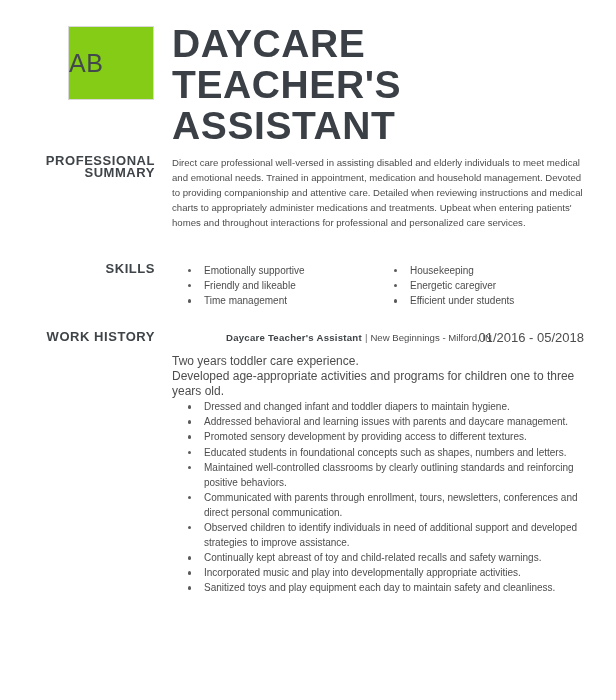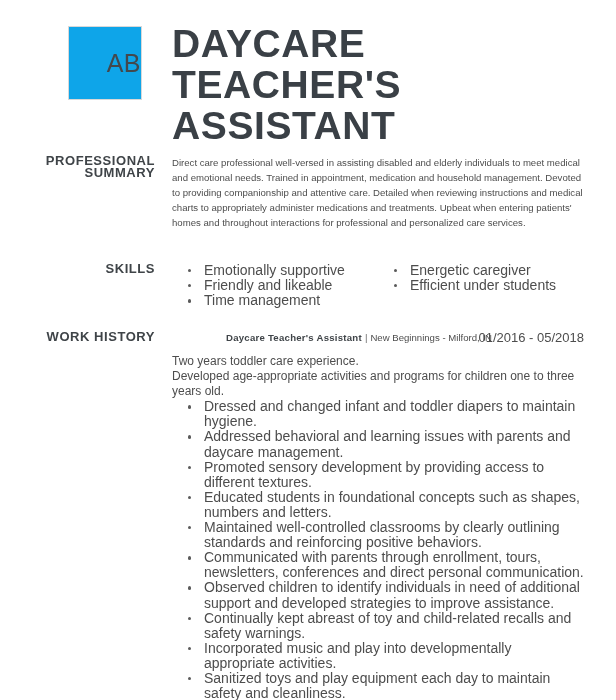--- a/index.html
+++ b/index.html
@@ -26,28 +26,28 @@
     position: absolute;
     left: 0;
     top: 0;
     width: 616px;
     height: 148px;
   }
   .avatar-box {
     position: absolute;
     left: 68px;
     top: 26px;
-    width: 74px;
+    width: 86px;
     height: 74px;
     border: 1px solid #d8d8d8;
     box-sizing: border-box;
     display: flex;
     align-items: center;
-    justify-content: flex-end;
-    background: #0ea5e9;
+    justify-content: flex-start;
+    background: #84cc16;
   }
   .avatar-initials {
     font-family: "Liberation Sans", sans-serif;
     font-size: 25px;
     font-weight: 400;
     letter-spacing: 0.5px;
     color: #43484d;
   }
   .headline {
     position: absolute;
@@ -104,21 +104,21 @@
     width: 206px;
   }
   ul.bullets {
     margin: 0;
     padding: 0;
     list-style: none;
   }
   ul.bullets li {
     position: relative;
     padding-left: 32px;
-    font-size: 14px;
+    font-size: 10px;
     line-height: 15.1px;
     color: #4d4d4d;
   }
   ul.bullets li::before {
     content: "";
     position: absolute;
     left: 16px;
     top: 6px;
     width: 3.4px;
     height: 3.4px;
@@ -192,20 +192,21 @@
       <div class="skills-cols">
         <div class="skills-col">
           <ul class="bullets" id="skills-left">
               <li>Emotionally supportive</li>
               <li>Friendly and likeable</li>
               <li>Time management</li>
             </ul>
         </div>
         <div class="skills-col">
           <ul class="bullets" id="skills-right">
+              <li>Housekeeping</li>
               <li>Energetic caregiver</li>
               <li>Efficient under students</li>
             </ul>
         </div>
       </div>
     </div>
   </div>
 
   <div class="section" style="top:331px;">
     <div class="sec-label">WORK HISTORY</div>

